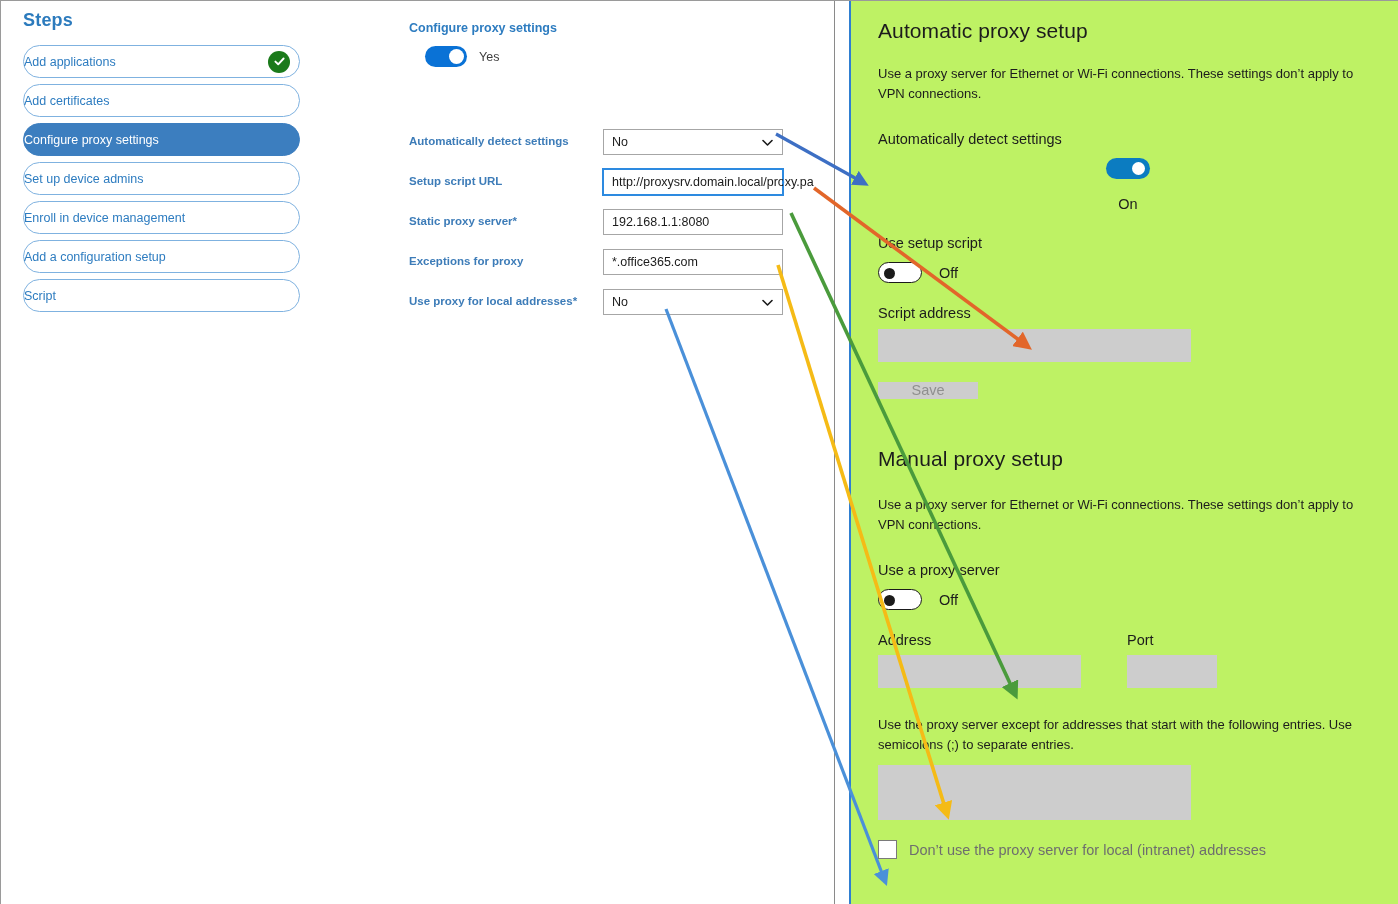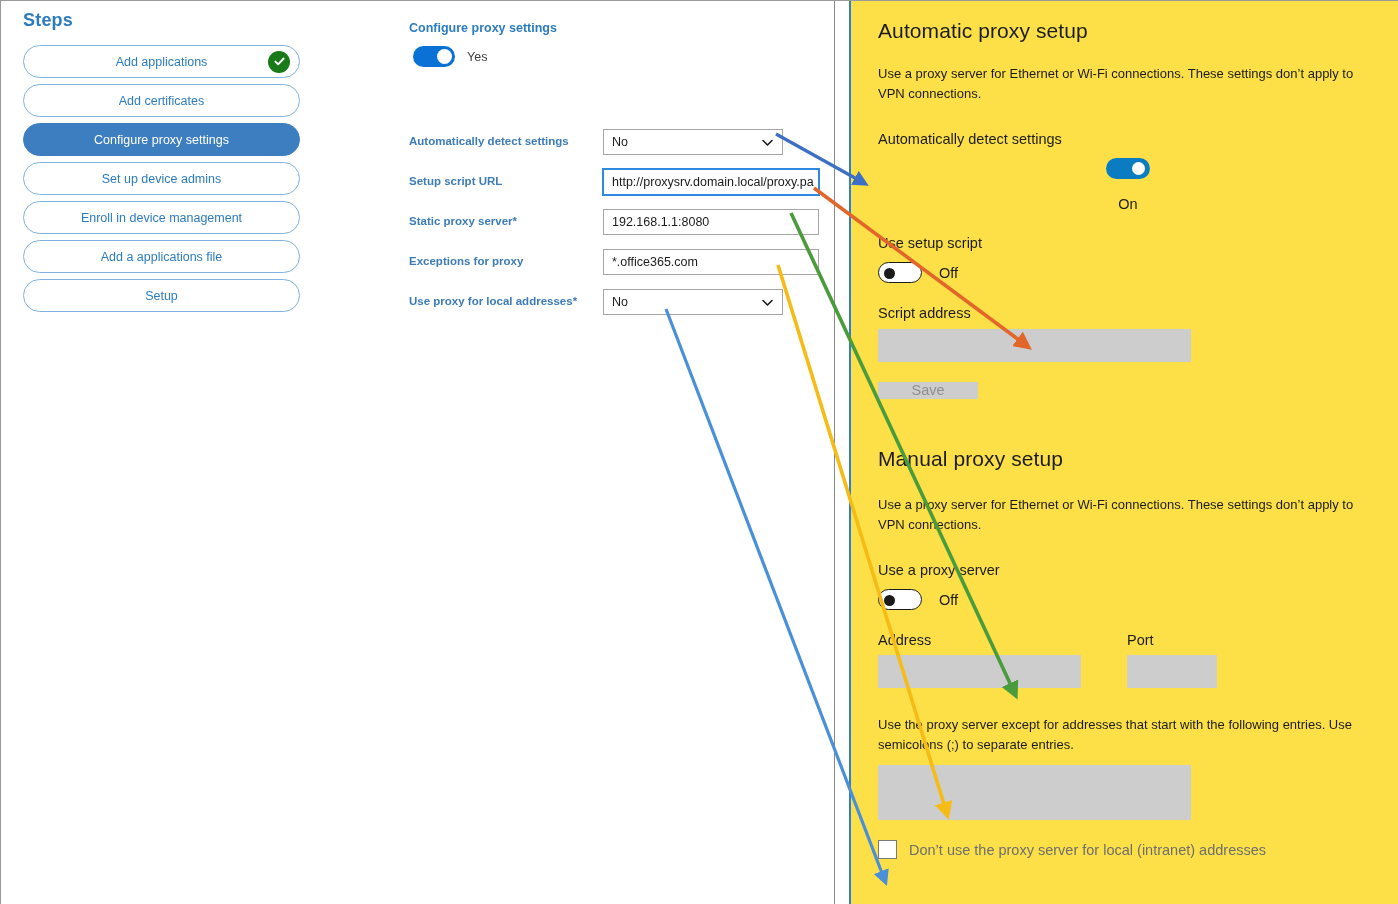--- a/index.html
+++ b/index.html
@@ -14,51 +14,51 @@
     box-sizing:border-box;}
 
   
   #arrows{position:absolute;left:0;top:0;width:1398px;height:904px;pointer-events:none;z-index:40;}
 
   
   .steps-panel{position:absolute;left:1px;top:1px;width:330px;height:903px;background:#fff;}
   .steps-title{position:absolute;left:21px;top:8px;font-size:18px;font-weight:bold;color:#2c7bbd;letter-spacing:.2px;}
   .steps-list{position:absolute;left:21px;top:43px;width:277px;}
   .step-item{position:relative;height:33px;margin-bottom:6px;border:1px solid #7fb2e0;border-radius:17px;
-    background:#fff;display:flex;align-items:center;justify-content:center;box-sizing:border-box;cursor:pointer;}
+    background:#fff;display:flex;align-items:center;box-sizing:border-box;cursor:pointer;}
   .step-item .lbl{font-size:12.5px;color:#2d7cc0;}
   .step-item.active{background:#3c7ebf;border-color:#3c7ebf;}
   .step-item.active .lbl{color:#fff;}
   .step-check{position:absolute;right:9px;top:50%;transform:translateY(-50%);
     width:22px;height:22px;border-radius:50%;background:#1a7a1a;display:flex;align-items:center;justify-content:center;}
   .step-check svg{display:block;}
 
   
   .form-panel{position:absolute;left:332px;top:1px;width:500px;height:903px;background:#fff;}
   .form-head{position:absolute;left:76px;top:19px;font-size:12.5px;font-weight:bold;color:#2d7cc0;}
-  .toggle-row{position:absolute;left:80px;top:44px;display:flex;align-items:center;gap:12px;}
+  .toggle-row{position:absolute;left:92px;top:44px;display:flex;align-items:center;gap:12px;}
   .tgl{width:42px;height:21px;border-radius:11px;background:#0a72d6;position:relative;cursor:pointer;flex:0 0 auto;}
   .tgl .knob{position:absolute;top:3px;right:3px;width:15px;height:15px;border-radius:50%;background:#fff;}
   .tgl-txt{font-size:12.5px;color:#3f3f3f;}
 
   .rows{position:absolute;left:0;top:127px;width:500px;}
   .frow{position:relative;height:40px;}
   .frow .flabel{position:absolute;left:76px;top:6px;font-size:11.5px;font-weight:bold;color:#3d7cb8;white-space:nowrap;}
   .frow .flabel .req{color:#3d7cb8;font-weight:bold;}
   .fctl{position:absolute;left:270px;top:0;width:180px;height:26px;box-sizing:border-box;
     border:1px solid #a6a6a6;background:#fff;font-size:12.5px;color:#1b1b1b;
     display:flex;align-items:center;padding:0 8px;}
   .fctl.sel{width:180px;justify-content:space-between;cursor:pointer;}
-  .fctl.txt{width:216px;}
+  .fctl.txt{width:180px;}
   .fctl.focused{border:1px solid #2d8ae0;outline:1px solid #2d8ae0;}
   .chev{width:13px;height:13px;flex:0 0 auto;}
 
   
   .divider{position:absolute;left:833px;top:0;width:1px;height:904px;background:#8a8a8a;z-index:5;}
-  .win-panel{position:absolute;left:848px;top:0;width:550px;height:904px;background:#fde047;
+  .win-panel{position:absolute;left:848px;top:0;width:550px;height:904px;background:#bef264;
     border-left:2px solid #2f7fd1;box-sizing:border-box;z-index:6;}
   .win-inner{position:absolute;left:27px;top:0;width:500px;}
   .win-h1{font-size:21px;color:#1c1c1c;font-weight:400;letter-spacing:.1px;}
   .win-p{font-size:13px;color:#1c1c1c;line-height:20px;width:500px;}
   .win-label{font-size:14.5px;color:#1c1c1c;}
   .wtgl-row{display:flex;align-items:center;gap:17px;}
   .wtgl{width:44px;height:21px;border-radius:11px;position:relative;cursor:pointer;flex:0 0 auto;box-sizing:border-box;}
   .wtgl.on{background:#0b7cc1;}
   .wtgl.on .k{position:absolute;top:4px;right:5px;width:13px;height:13px;border-radius:50%;background:#fff;}
   .wtgl.off{background:#fff;border:1.6px solid #1b1b1b;}
@@ -99,25 +99,25 @@
 
       <div class="step-item">
         <span class="lbl">Set up device admins</span>
       </div>
 
       <div class="step-item">
         <span class="lbl">Enroll in device management</span>
       </div>
 
       <div class="step-item">
-        <span class="lbl">Add a applications file</span>
-      </div>
-
-      <div class="step-item">
-        <span class="lbl">Setup</span>
+        <span class="lbl">Add a configuration setup</span>
+      </div>
+
+      <div class="step-item">
+        <span class="lbl">Script</span>
       </div>
 
     </div>
   </div>
 
   <div class="form-panel">
     <div class="form-head">Configure proxy settings</div>
 
     <div class="toggle-row">
       <div class="tgl">

